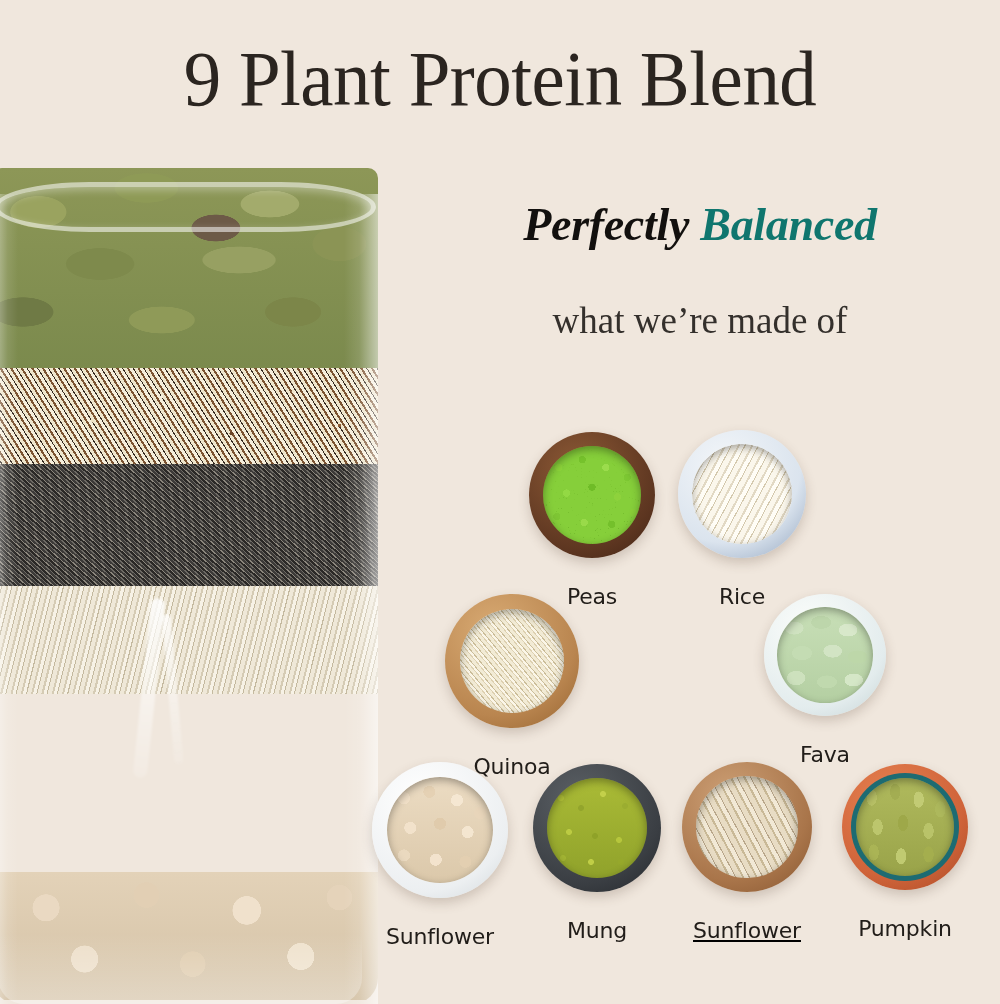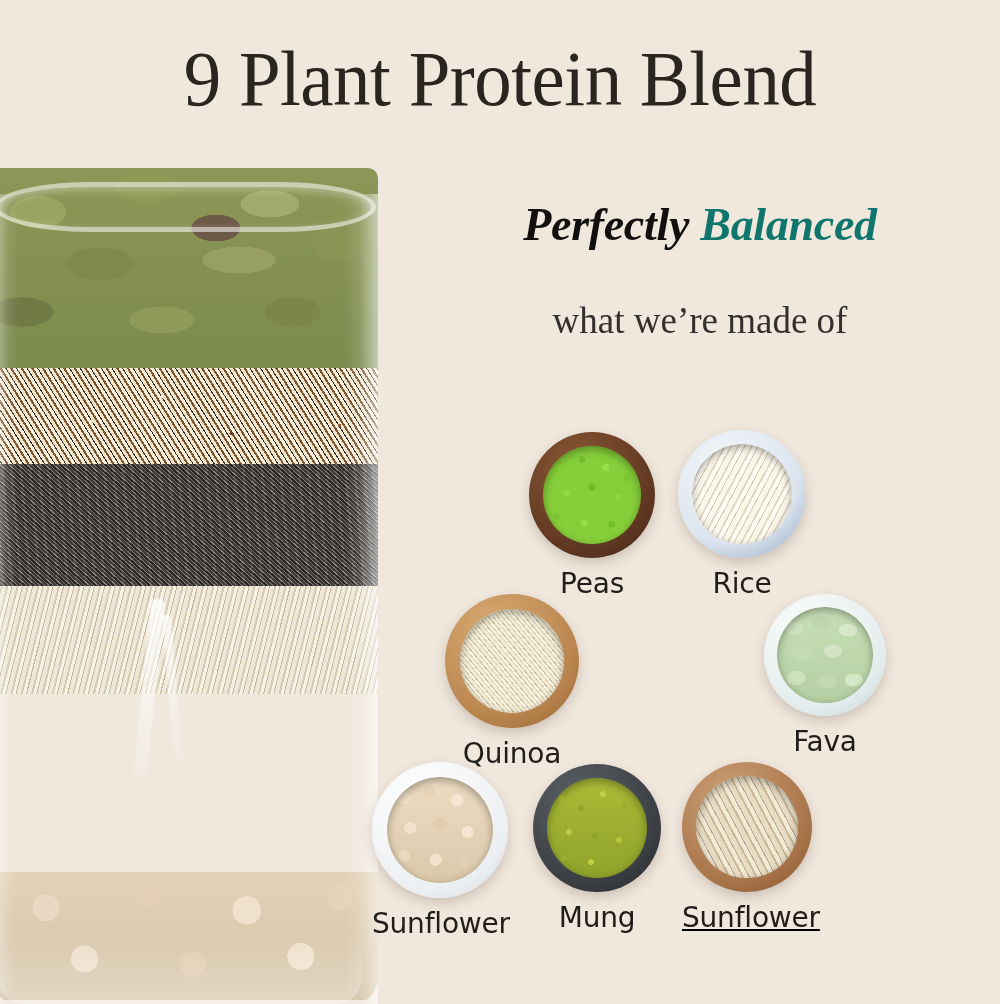--- a/index.html
+++ b/index.html
@@ -150,21 +150,21 @@
     position:relative;border-radius:50%;
     box-shadow:0 5px 12px rgba(80,60,45,.22);
     overflow:hidden;
   }
   .bowl .inner{
     position:absolute;border-radius:50%;
     top:11%;left:11%;width:78%;height:78%;
     box-shadow:inset 0 3px 9px rgba(0,0,0,.35);
   }
   .bowl-label{
-    margin-top:9px;font-size:28px;color:#211d19;
+    margin-top:26px;font-size:22px;color:#211d19;
     font-family:"DejaVu Sans", sans-serif;letter-spacing:-.2px;
   }
 
   
   .rim-wood-dark{background:radial-gradient(circle at 38% 30%,#8d5a36,#5c3520 70%,#3f2314);}
   .rim-wood-light{background:radial-gradient(circle at 36% 28%,#d9ab74,#b9854f 65%,#95632f);}
   .rim-wood-mid{background:radial-gradient(circle at 36% 28%,#cda076,#a9754a 65%,#86552f);}
   .rim-white{background:radial-gradient(circle at 36% 28%,#ffffff,#eceff1 70%,#cfd6da);}
   .rim-blue{background:radial-gradient(circle at 36% 28%,#f3f6f9,#dbe4ee 62%,#8ea2bd);}
   .rim-palegreen{background:radial-gradient(circle at 36% 28%,#fbfdfb,#e3eced 68%,#c3d2d4);}
@@ -317,13 +317,20 @@
         <div class="inner c-mung"></div>
       </div>
       <div class="bowl-label">Mung</div>
     </div>
     <div class="bowl-cell" style="left: 682px; top: 762px; width: 130px; text-decoration: underline;">
       <div class="bowl rim-wood-mid" style="width: 130px; height: 130px;">
         <div class="inner c-sunflower2"></div>
       </div>
       <div class="bowl-label">Sunflower</div>
     </div>
+    <div class="bowl-cell" style="left: 842px; top: 764px; width: 126px;">
+      <div class="bowl rim-terracotta" style="width: 126px; height: 126px;">
+        <div class="ring-teal"></div>
+        <div class="inner c-pumpkin"></div>
+      </div>
+      <div class="bowl-label">Pumpkin</div>
+    </div>
   </div>
 
 </body></html>

